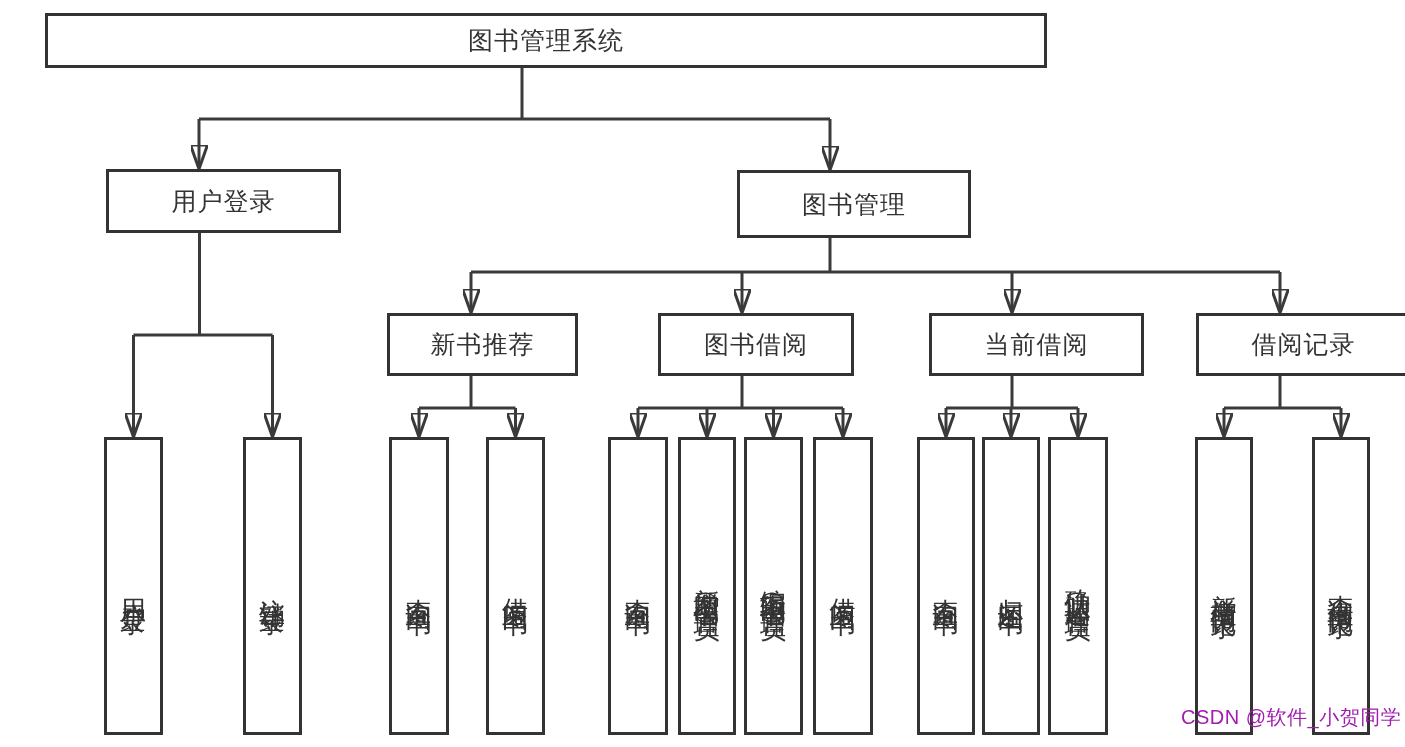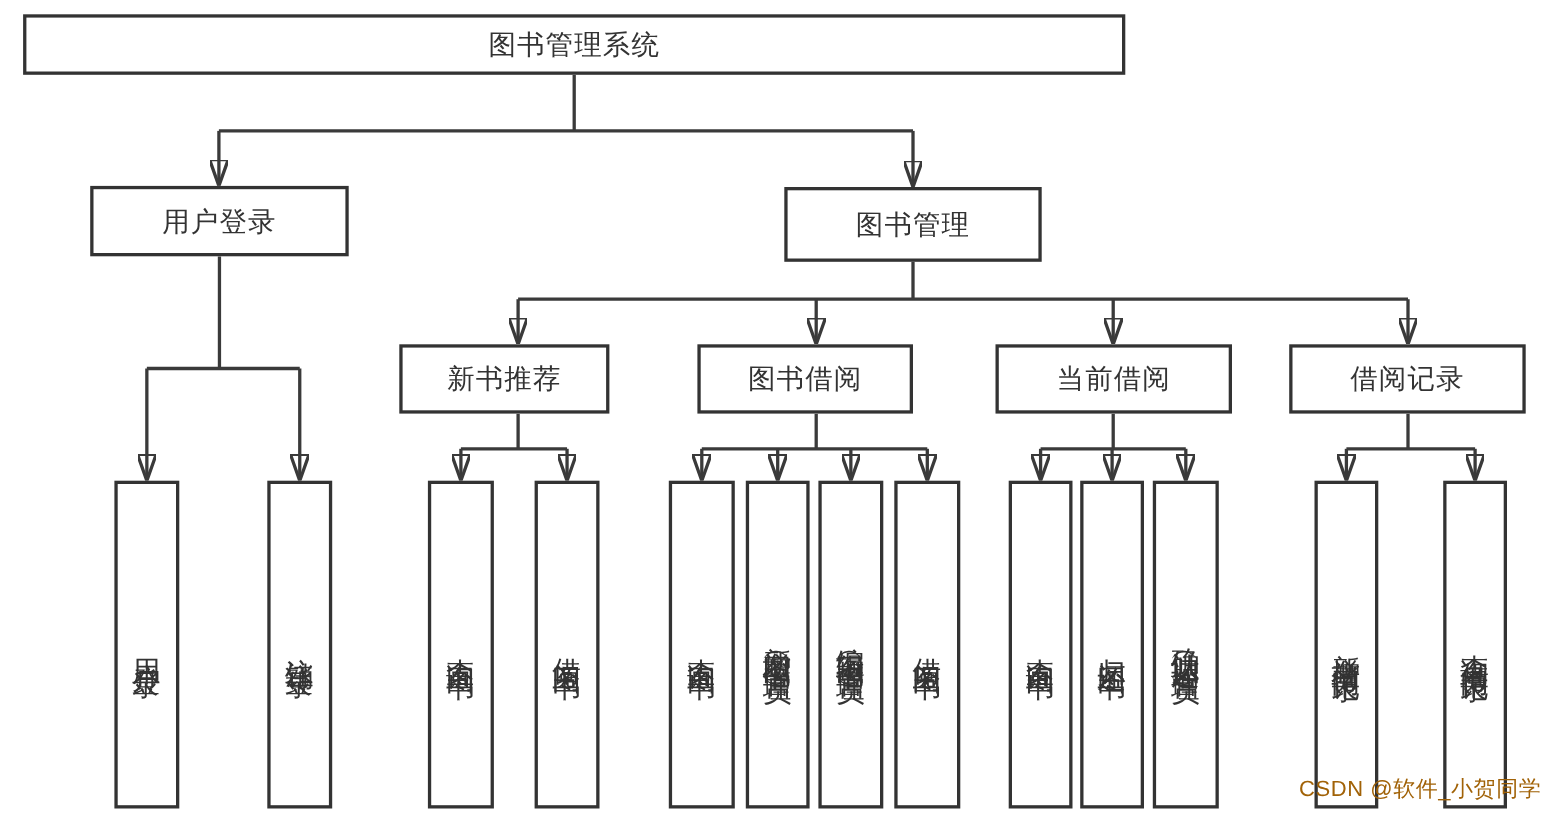--- a/index.html
+++ b/index.html
@@ -6,32 +6,32 @@
   body{font-family:"Liberation Sans","DejaVu Sans",sans-serif;}
   .stage{position:relative;width:1405px;height:747px;background:#ffffff;overflow:hidden;}
   .wires{position:absolute;left:0;top:0;z-index:1;}
   .wires path{stroke:#3a3a3a;stroke-width:3;fill:none;}
   .node{
     position:absolute;z-index:2;
     background:#ffffff;border:3px solid #333333;box-sizing:border-box;
     display:flex;align-items:center;justify-content:center;
     color:#333333;
   }
-  .hbox{font-size:25px;letter-spacing:1px;white-space:nowrap;}
+  .hbox{font-size:25px;letter-spacing:1px;white-space:nowrap;margin-left:24px;}
   .vbox .vtext{
     writing-mode:vertical-rl;
     text-orientation:mixed;
     font-size:26px;
     letter-spacing:4px;
     line-height:1;
     color:#333333;
   }
   .watermark{
     position:absolute;left:1181px;top:704px;z-index:6;
-    font-size:20px;color:#a16207;white-space:nowrap;letter-spacing:0.5px;
+    font-size:20px;color:#a21caf;white-space:nowrap;letter-spacing:0.5px;
   }
 </style>
 </head>
 <body>
 
 <div class="stage">
 
   <svg class="wires" width="1405" height="747" viewBox="0 0 1405 747">
     <defs>
       <marker id="arr" markerUnits="userSpaceOnUse" markerWidth="24" markerHeight="17" viewBox="0 0 24 17" refX="21" refY="8.5" orient="auto">

